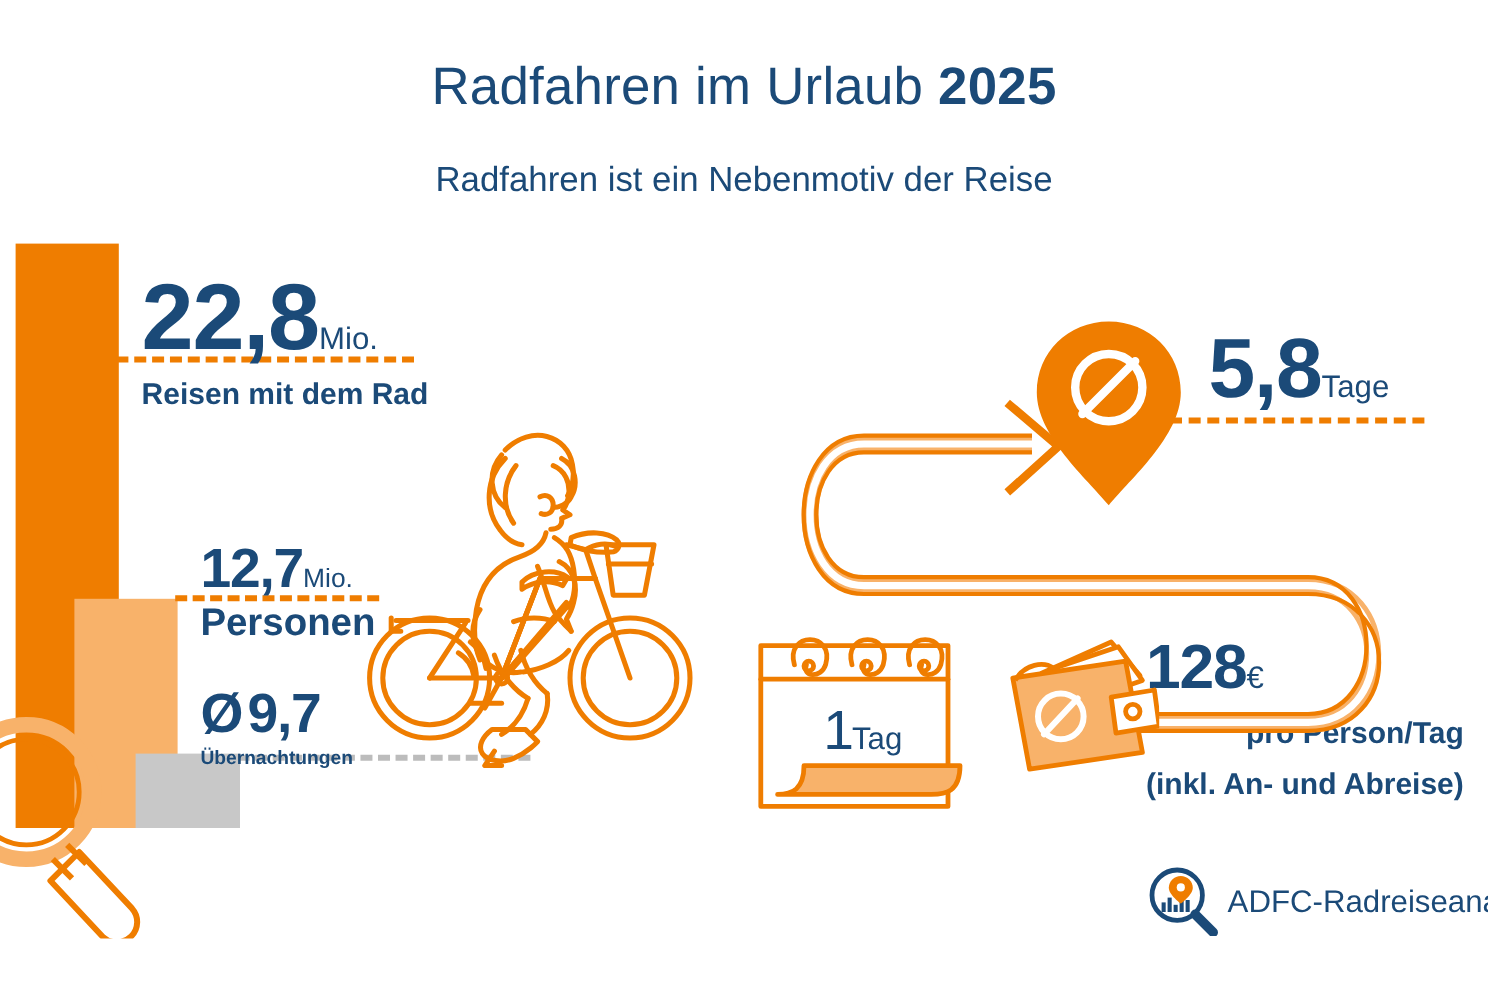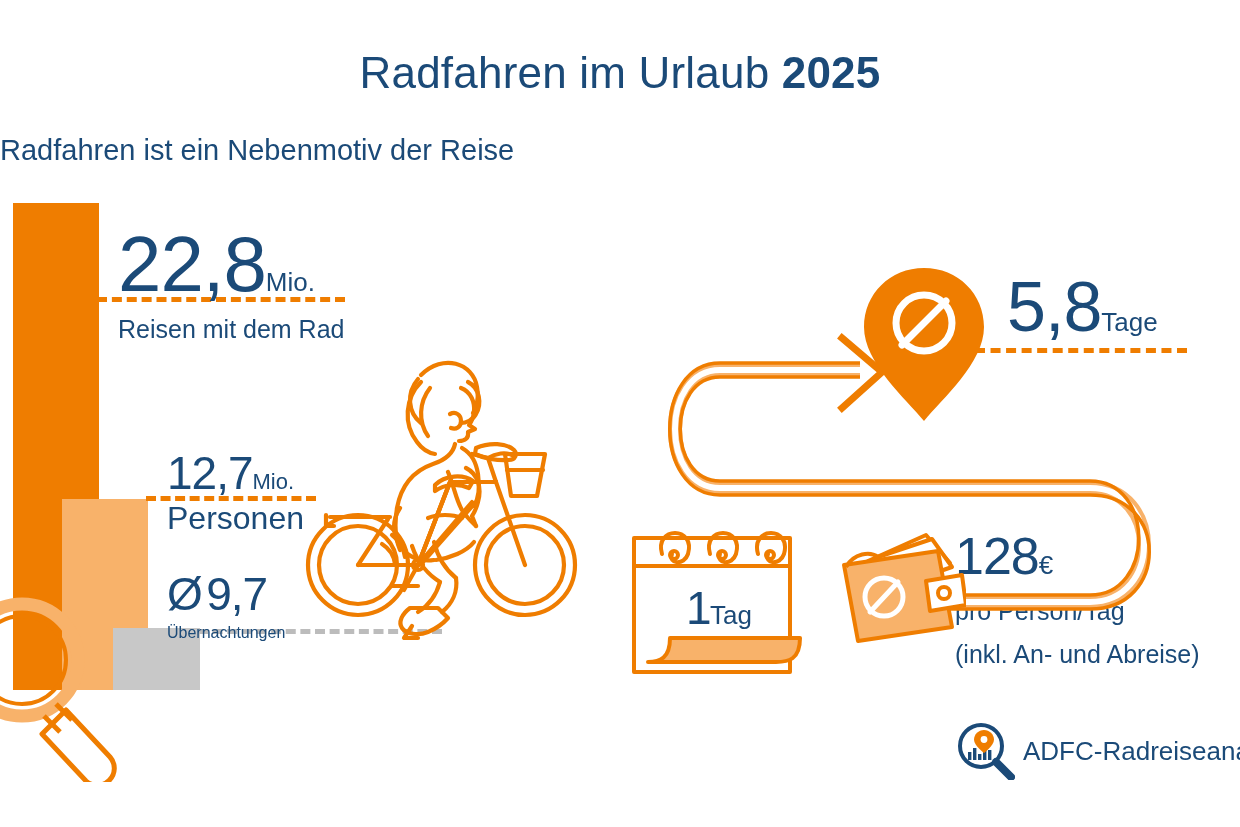--- a/index.html
+++ b/index.html
@@ -25,43 +25,44 @@
     letter-spacing:.2px;
     color:#1b4a78;
     font-weight:400;
     white-space:pre;
   }
   .title b{font-weight:700;}
   .subtitle{
     position:absolute;
     left:0; right:0;
     top:134px;
+    text-align:center;
     font-size:29px;
     color:#1b4a78;
     font-weight:400;
   }
 
   
   .bar{position:absolute;}
   #bar-trips   {left:13px;  top:203px; width:86px;  height:487px; background:#ef7d00;}
   #bar-persons {left:62px;  top:499px; width:86px;  height:191px; background:#f8b26a;}
   #bar-nights  {left:113px; top:628px; width:87px;  height:62px;  background:#c8c8c8;}
 
   
   .dash{position:absolute;height:0;border-top-width:5px;border-top-style:dashed;}
   #dash-trips   {left:97px;  top:297px; width:248px; border-top-color:#ef7d00;}
   #dash-persons {left:146px; top:496px; width:170px; border-top-color:#ef7d00;}
   #dash-nights  {left:198px; top:629px; width:244px; border-top-color:#bcbcbc;}
   #dash-days    {left:975px; top:348px; width:212px; border-top-color:#ef7d00;}
 
   
   .kpi{position:absolute;color:#1b4a78;line-height:1;white-space:nowrap;}
-  .kpi .big{font-size:72px;font-weight:400;letter-spacing:-1px;}
+  .kpi .big{font-size:72px;font-weight:700;letter-spacing:-1px;}
   .kpi .unit{font-size:26px;font-weight:400;}
-  .kpi .cap{font-size:25px;font-weight:400;display:block;margin-top:10px;}
+  .kpi .cap{font-size:25px;font-weight:700;display:block;margin-top:10px;text-align:right;}
 
   #kpi-trips{left:118px;  top:225px;}
   #kpi-trips .big{font-size:78px;}
   #kpi-trips .cap{margin-top:14px;}
 
   #kpi-persons{left:167px; top:450px;}
   #kpi-persons .big{font-size:46px;}
   #kpi-persons .unit{font-size:22px;}
   #kpi-persons .cap{font-size:32px;margin-top:6px;}
 

